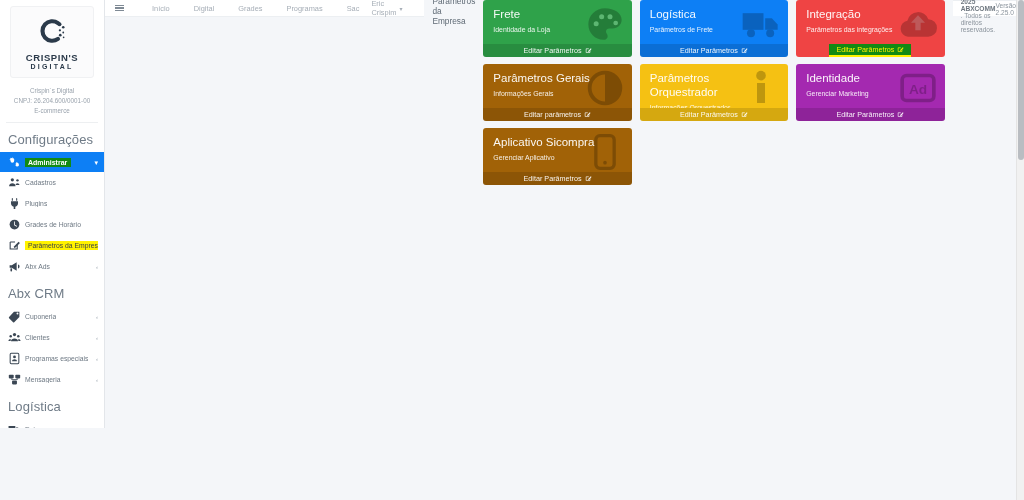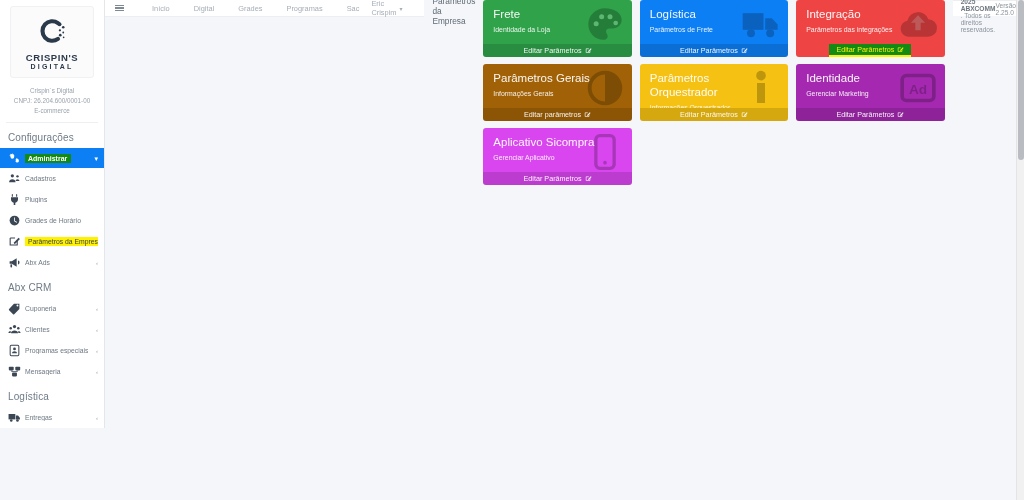--- a/index.html
+++ b/index.html
@@ -46,21 +46,21 @@
   .brand-meta { text-align: center; padding: 4px 2px 6px 2px; }
   .brand-meta div {
     font-size: 6.3px;
     color: #9aa3ad;
     line-height: 10px;
     white-space: nowrap;
   }
   .divider { height: 1px; background: #edeff1; margin: 0 6px; }
 
   .nav-header {
-    font-size: 10px;
+    font-size: 13px;
     color: #6f7b87;
     padding: 9px 8px 5px 8px;
     letter-spacing: .1px;
   }
   .nav-item {
     display: flex; align-items: center;
     height: 21px;
     padding: 0 6px 0 8px;
     position: relative;
     cursor: pointer;
@@ -592,21 +592,21 @@
                 <span>Editar Parâmetros</span>
                 <span class="edit-ico">
                   <svg viewBox="0 0 24 24" fill="none" stroke="currentColor" stroke-width="2.4">
                     <path d="M4 6h9M4 6v13h13v-8"></path>
                     <path d="M11 14l9-9.5 2.6 2.6-9 9.4-3 .5z" fill="currentColor" stroke="none"></path>
                   </svg>
                 </span>
               </span>
             </div>
           </div>
-          <div class="card" style="background: #d946ef;">
+          <div class="card" style="background: #a16207;">
             <div class="card-body">
               <div class="card-icon">
                 <svg viewBox="0 0 24 24" fill="none">
                   <rect x="6.5" y="2.2" width="11" height="19.6" rx="2.4" stroke="currentColor" stroke-width="2"></rect>
                   <circle cx="12" cy="18.4" r="1.1" fill="currentColor"></circle>
                 </svg>
               </div>
               <div class="card-title">Aplicativo Sicompra</div>
               <div class="card-sub">Gerenciar Aplicativo</div>
             </div>

